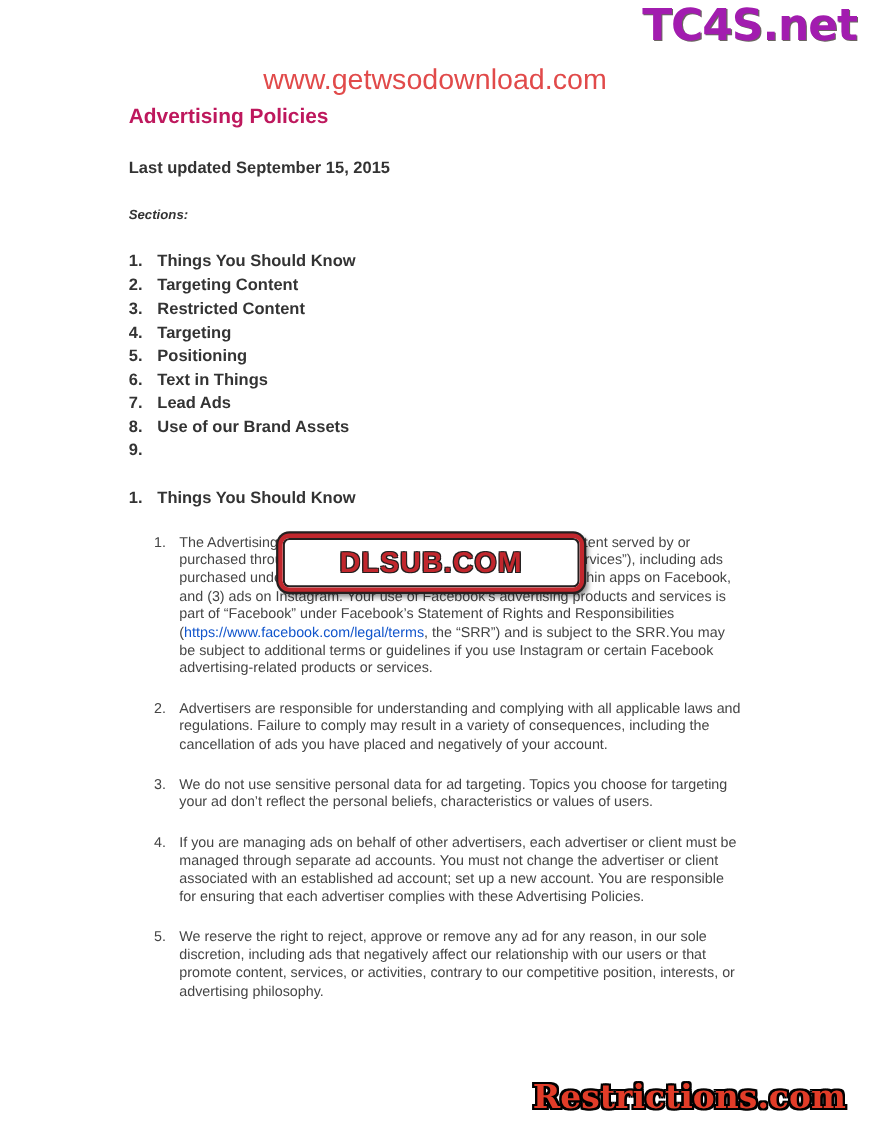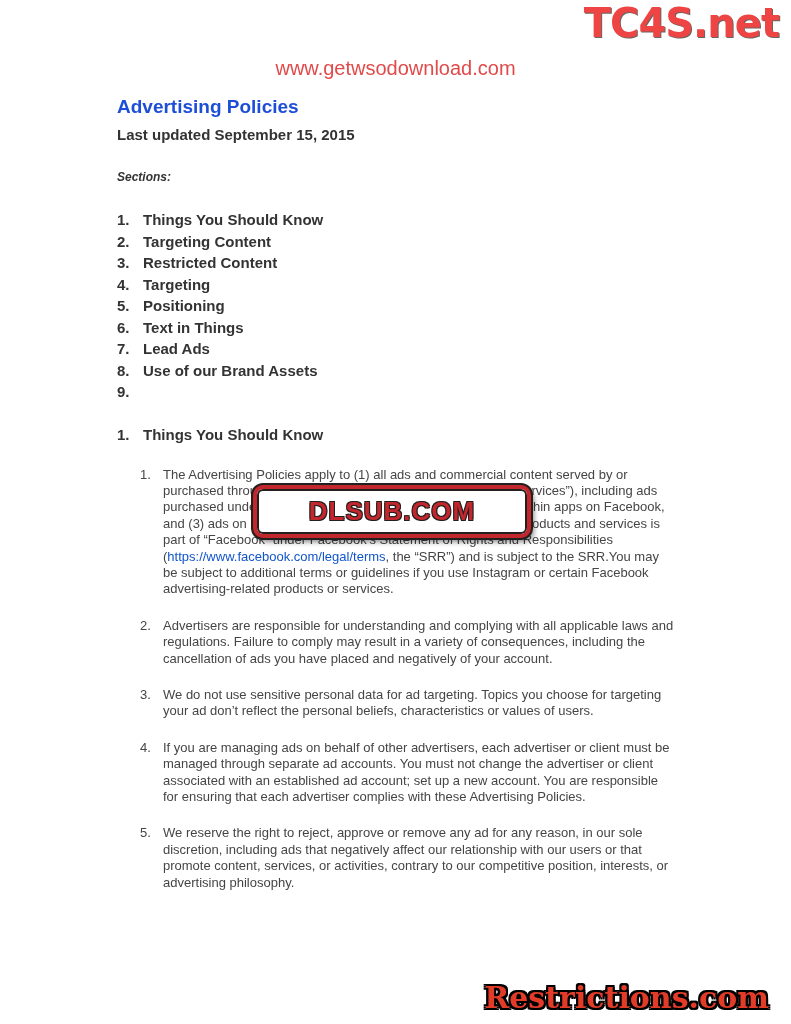--- a/index.html
+++ b/index.html
@@ -10,28 +10,28 @@
     overflow: hidden;
     font-family: "Liberation Sans", sans-serif;
     color: #434343;
   }
 
   
   .tc4s {
     position: absolute; top: 0px; right: 12px;
     font-family: "DejaVu Sans", sans-serif;
     font-weight: bold; font-size: 40px; letter-spacing: -1px;
-    color: #ef4444;
+    color: #a21caf;
     text-shadow: 1px 1px 0 #6b6561;
     margin-left: 20px;
   }
   .getwso {
     position: absolute; top: 57px; left: 0; width: 100%;
     text-align: center;
-    font-size: 20px; color: #e14a4a;
+    font-size: 26px; color: #e14a4a;
   }
   .dlsub {
     position: absolute; left: 253px; top: 485px;
     width: 278px; height: 53px;
     background: #ffffff;
     border: 4px solid #c1272d; border-radius: 10px;
     box-shadow: 0 0 0 2px #241f1f, inset 0 0 0 2px #241f1f, 3px 4px 5px rgba(0,0,0,0.45);
     display: flex; align-items: center; justify-content: center;
     font-size: 26px; font-weight: bold; letter-spacing: 1px;
     color: #c1272d;
@@ -46,22 +46,22 @@
     text-shadow:
       -2px -2px 0 #000, 2px -2px 0 #000, -2px 2px 0 #000, 2px 2px 0 #000,
       -2px 0 0 #000, 2px 0 0 #000, 0 -2px 0 #000, 0 2px 0 #000;
   }
 
   
   .content {
     position: absolute; left: 117px; top: 96px; width: 558px;
   }
   .doc-title {
-    font-size: 19px; font-weight: bold; color: #1d4ed8;
-    margin-bottom: 8px;
+    font-size: 19px; font-weight: bold; color: #be185d;
+    margin-bottom: 26px;
   }
   .last-updated {
     font-size: 15px; font-weight: bold; color: #333333;
     margin-bottom: 27px;
   }
   .sections-label {
     font-size: 12px; font-weight: bold; color: #333333;
     margin-bottom: 25px;
     font-style: italic;
   }

